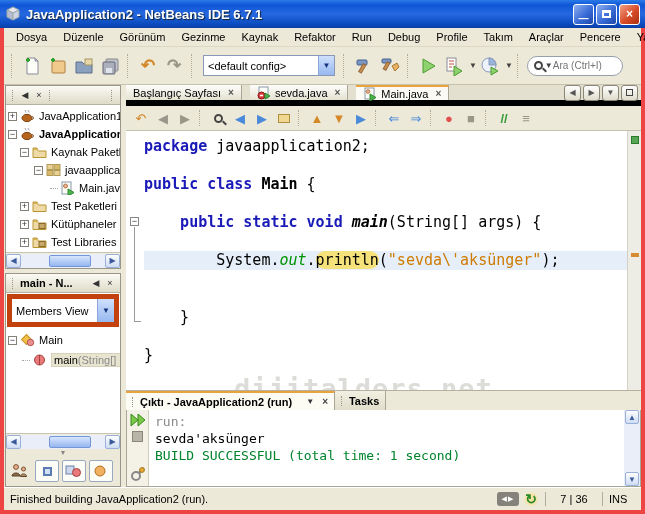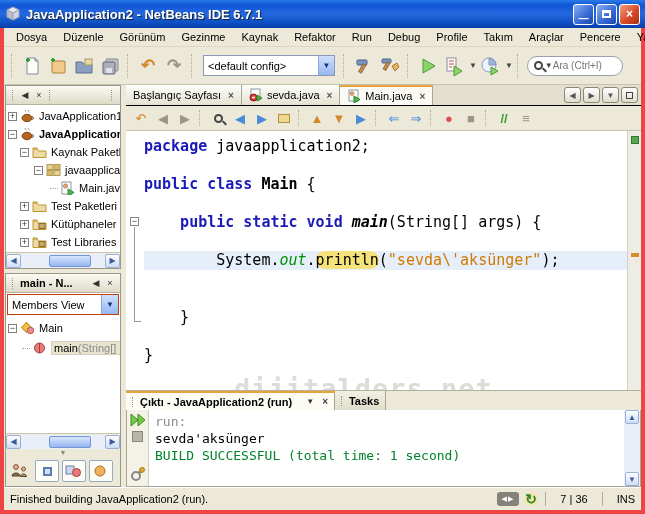--- a/index.html
+++ b/index.html
@@ -76,33 +76,33 @@
   .param-gray { color:#8a8a8a; }
 
   .hscroll { height:16px; background:#efedе0; background:#efede0; border-top:1px solid #c8c5b2;
     display:flex; align-items:center; flex:none; }
   .sbtn { width:15px; height:14px; background:linear-gradient(#fdfefe,#cfdcf3); border:1px solid #9ab0d8;
     border-radius:2px; color:#3a5a9a; font-size:8px; display:flex; align-items:center; justify-content:center; flex:none; }
   .sthumb-h { width:42px; height:12px; margin-left:28px; background:linear-gradient(#d8e6fc,#95b6ef);
     border:1px solid #7296d8; border-radius:2px; }
   .htrack { flex:1; display:flex; align-items:center; background:#e9eef8; height:14px; }
 
-  .view-combo { height:21px; margin:1px; border:1px solid #c2410c; background:#fff; display:flex; align-items:center; flex:none; }
+  .view-combo { height:33px; margin:1px; border:5px solid #c2410c; background:#fff; display:flex; align-items:center; flex:none; }
   .view-combo .combo-text { flex:1; padding:0 4px; }
   .view-combo .combo-btn { width:17px; height:100%; background:linear-gradient(#cfe0fb,#97b8f0);
     border-left:1px solid #8aa6dc; color:#16327e; font-size:8px; display:flex; align-items:center; justify-content:center; }
 
   .collapse-arrow { height:7px; text-align:center; color:#888; font-size:7px; line-height:7px; background:#ece9d8; }
   .filterbar { height:30px; background:#ece9d8; display:flex; align-items:center; padding:0 2px; gap:3px; overflow:hidden; flex:none; }
   .fbtn { width:24px; height:22px; background:#fdfdf8; border:1px solid #9aa8c0; border-radius:2px;
     display:flex; align-items:center; justify-content:center; flex:none; }
   .fbtn.noborder { background:transparent; border-color:transparent; }
 
   
-  .tabrow { height:21px; background:#e3e0cf; display:flex; border-bottom:1px solid #000000; flex:none; }
+  .tabrow { height:21px; background:#e3e0cf; display:flex; border-bottom:6px solid #000000; flex:none;gap:8px; }
   .etab { display:flex; align-items:center; padding:0 7px; border-right:1px solid #a9a696;
     background:linear-gradient(#fdfdfb,#e5e2d1); font-size:11px; position:relative; }
   .etab .tabicon { width:14px; height:14px; margin-right:4px; }
   .etab .tabclose { margin-left:7px; color:#555; font-size:10px; font-weight:bold; }
   .etab.active { background:#fbfaf4; border-top:2px solid #e8a33d; }
   .tabnav { margin-left:auto; display:flex; align-items:center; gap:2px; padding-right:3px; }
   .navbtn { width:17px; height:16px; background:linear-gradient(#fefefe,#e0ddcc); border:1px solid #8a8778;
     border-radius:3px; font-size:8px; color:#555; display:flex; align-items:center; justify-content:center; }
   .navbtn .smallbox { width:7px; height:7px; border:1px solid #444; }
 
@@ -162,21 +162,21 @@
   
   .statusbar { height:23px; border-top:1px solid #fff; display:flex; align-items:center; padding:0 6px; flex:none; background:#ece9d8; }
   .status-msg { flex:1; white-space:nowrap; overflow:hidden; }
   .status-sep { width:1px; height:14px; background:#b0ad9c; margin:0 6px; }
   .caret-btn { width:22px; height:14px; background:#84827a; border-radius:3px; color:#fff; font-size:7px;
     display:flex; align-items:center; justify-content:center; letter-spacing:1px; }
   .refresh-ic { font-size:14px; font-weight:bold; color:#2a8a2a; margin-left:4px;
     background:radial-gradient(circle,#f8e2a0 40%,transparent 70%); border-radius:50%; width:16px; height:16px;
     display:flex; align-items:center; justify-content:center; }
   .caret-pos { min-width:44px; text-align:center; }
-  .ins-mode { min-width:26px; text-align:right; }
+  .ins-mode { min-width:26px; text-align:left; }
 </style>
 </head>
 <body>
 
 <div id="window">
 
   <div class="titlebar">
     <svg class="title-icon" viewBox="0 0 16 16">
       <polygon points="8,1 14,4 8,7 2,4" fill="#e8e8f0" stroke="#9aa"></polygon>
       <polygon points="2,4 8,7 8,14 2,11" fill="#b8bcd0" stroke="#9aa"></polygon>

